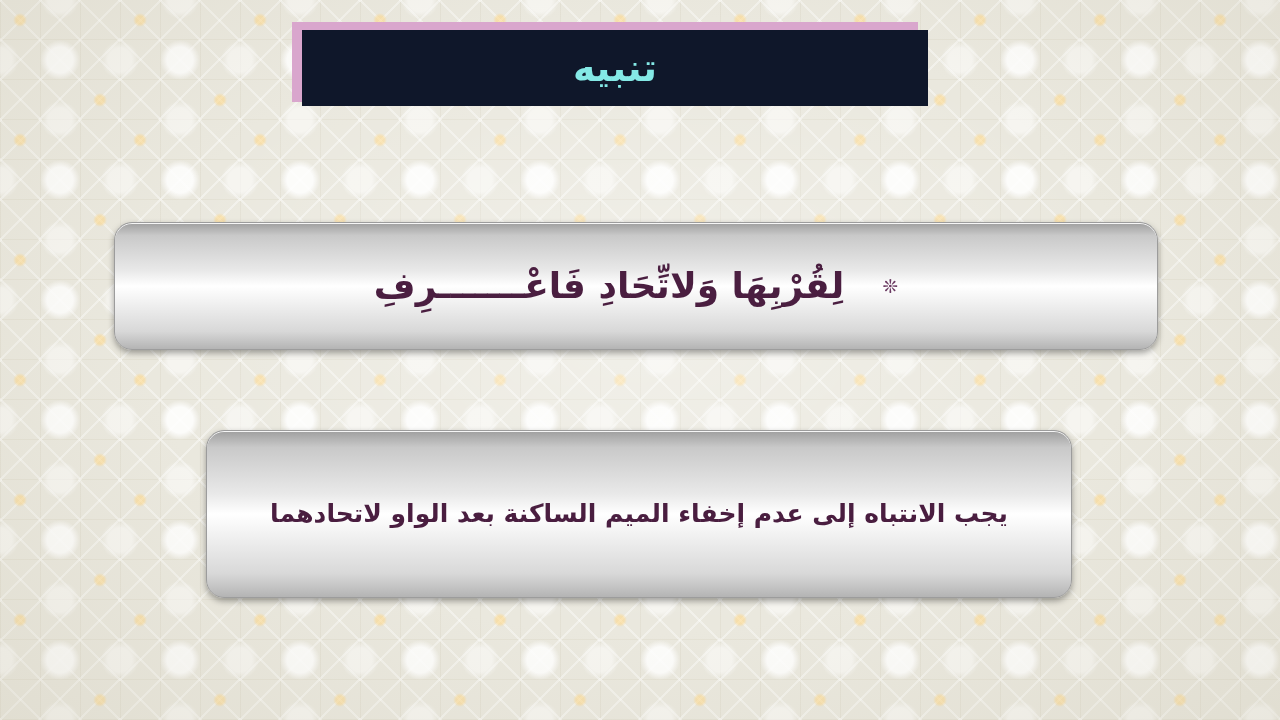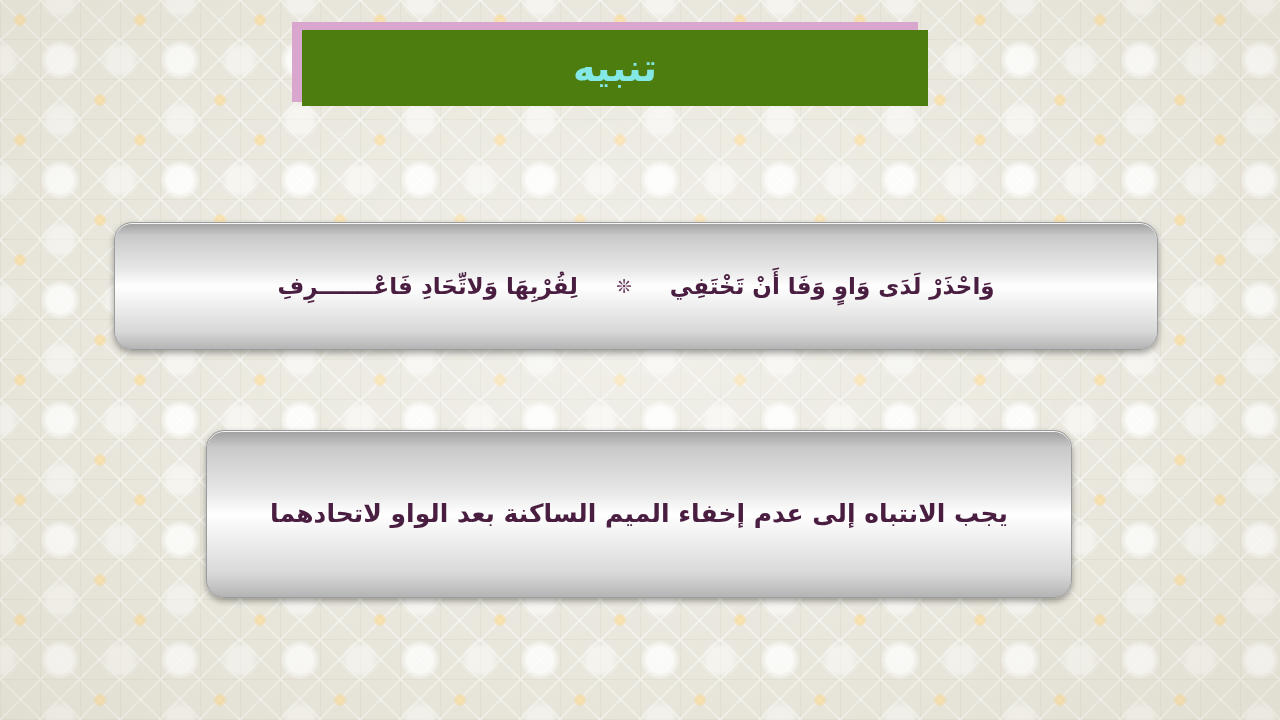--- a/index.html
+++ b/index.html
@@ -64,21 +64,21 @@
     width: 626px;
     height: 80px;
     background: #d9a6cd;
   }
   .title-bar {
     position: absolute;
     top: 8px;
     right: 352px;
     width: 626px;
     height: 76px;
-    background: #4d7c0f;
+    background: #0f172a;
     display: flex;
     align-items: center;
     justify-content: center;
   }
   .title-text {
     color: #84e9e6;
     font-size: 38px;
     font-weight: bold;
     letter-spacing: 0.5px;
     line-height: 1;
@@ -115,21 +115,21 @@
   .verse-line {
     display: flex;
     align-items: center;
     justify-content: center;
     gap: 38px;
     width: 100%;
     white-space: nowrap;
   }
   .verse-seg {
     color: #4a1e40;
-    font-size: 23px;
+    font-size: 36px;
     font-weight: bold;
     line-height: 1.5;
   }
   .verse-sep {
     color: #6b3b62;
     font-size: 19px;
     line-height: 1;
   }
 
   .panel-note {
@@ -157,21 +157,20 @@
 
   <div class="title-wrap">
     <div class="title-accent"></div>
     <div class="title-bar">
       <span class="title-text">تنبيه</span>
     </div>
   </div>
 
   <div class="panel panel-verse">
     <div class="verse-line">
-      <span class="verse-seg">وَاحْذَرْ لَدَى وَاوٍ وَفَا أَنْ تَخْتَفِي</span>
       <span class="verse-sep">❊</span>
       <span class="verse-seg">لِقُرْبِهَا وَلاتِّحَادِ فَاعْـــــــرِفِ</span>
     </div>
   </div>
 
   <div class="panel panel-note">
     <div>
       <div class="note-text">يجب الانتباه إلى عدم إخفاء الميم الساكنة بعد الواو لاتحادهما</div>
     </div>
   </div>

